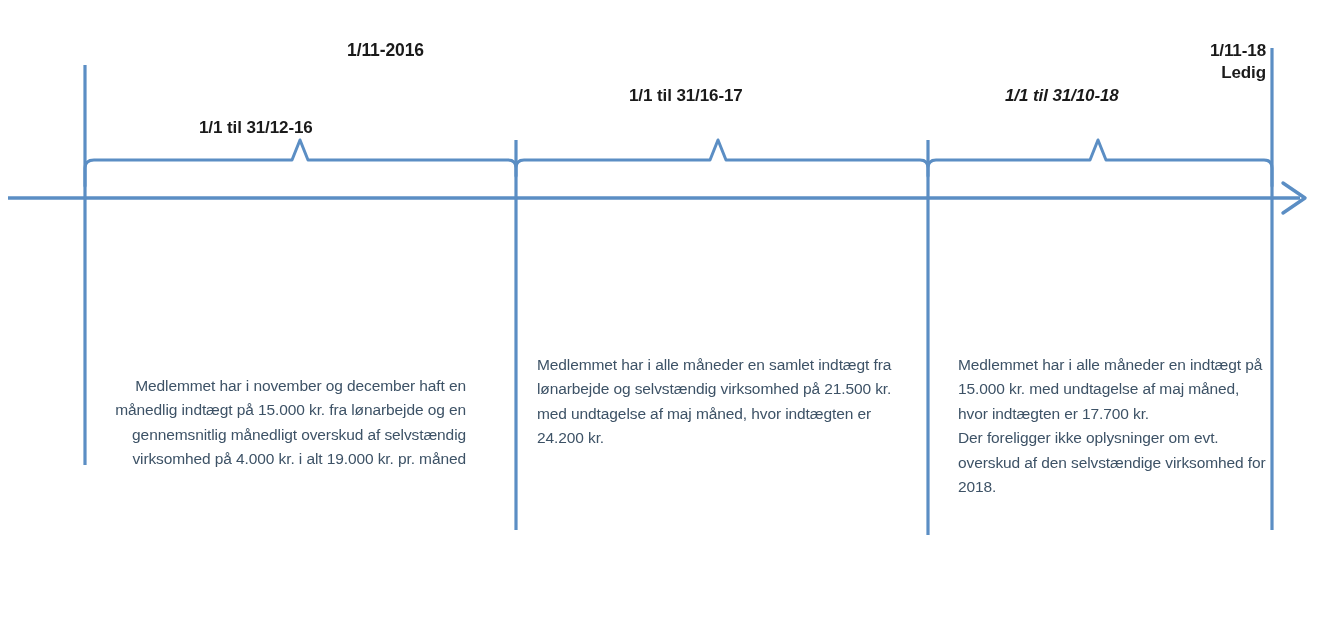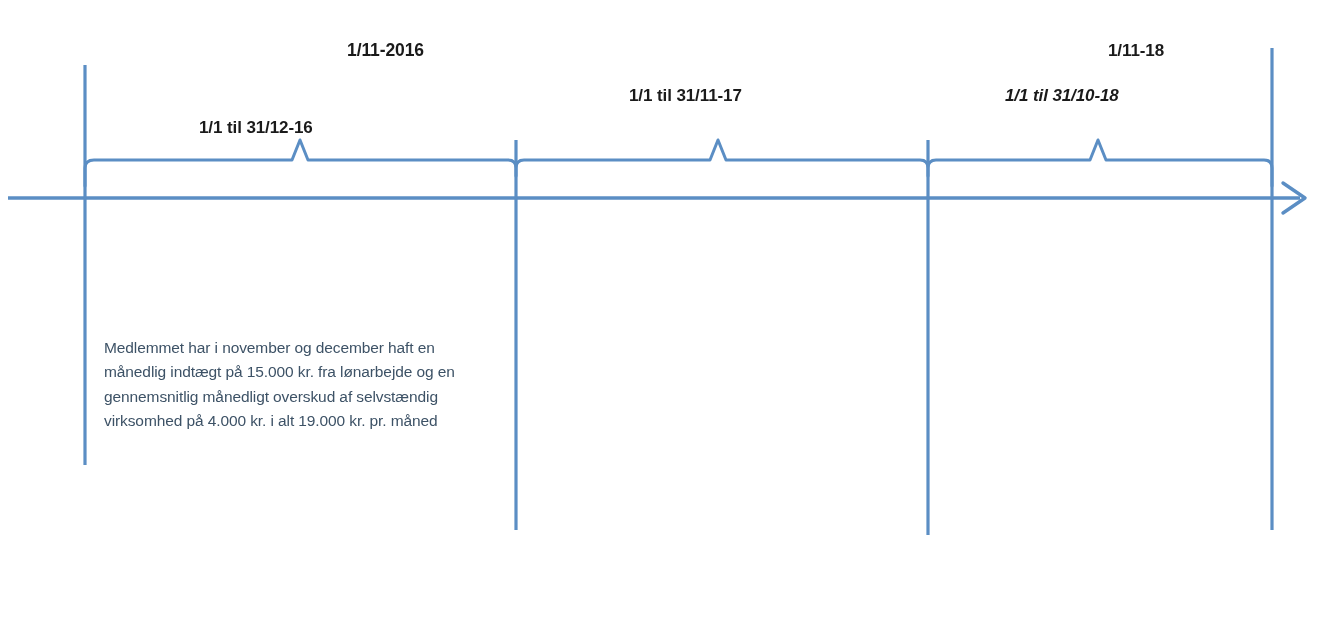--- a/index.html
+++ b/index.html
@@ -30,21 +30,21 @@
     font-weight: bold;
     font-size: 17px;
     color: #1a1a1a;
     white-space: nowrap;
     letter-spacing: -0.1px;
   }
   .lbl-top {
     font-size: 17.5px;
   }
   .lbl-right {
-    text-align: left;
+    text-align: right;
     line-height: 1.28;
   }
   .body-text {
     position: absolute;
     font-size: 15.5px;
     line-height: 1.58;
     color: #3d5266;
     white-space: pre-line;
     letter-spacing: -0.1px;
   }
@@ -82,25 +82,29 @@
       <line x1="516" y1="140" x2="516" y2="530"></line>
       <line x1="928" y1="140" x2="928" y2="535"></line>
       <line x1="1272" y1="48" x2="1272" y2="530"></line>
     </g>
   </svg>
 
   <div class="lbl lbl-top" style="left:347px; top:40px;">1/11-2016</div>
 
   <div class="lbl lbl-right" style="left:1108px; top:40px; width:158px;">
     <div>1/11-18</div>
+    <div>Ledig</div>
   </div>
 
   <div class="lbl" style="left:199px; top:86px;margin-top:32px;">1/1 til 31/12-16</div>
 
-  <div class="lbl" style="left:629px; top:86px;">1/1 til 31/11-17</div>
+  <div class="lbl" style="left:629px; top:86px;">1/1 til 31/16-17</div>
 
   <div class="lbl" style="left:1005px; top:86px;font-style:italic;">1/1 til 31/10-18</div>
 
-  <div class="body-text" style="left:104px; top:336px; width:362px;">Medlemmet har i november og december haft en månedlig indtægt på 15.000 kr. fra lønarbejde og en gennemsnitlig månedligt overskud af selvstændig virksomhed på 4.000 kr. i alt 19.000 kr. pr. måned</div>
+  <div class="body-text" style="left:104px; top:374px; width:362px;text-align:right;">Medlemmet har i november og december haft en månedlig indtægt på 15.000 kr. fra lønarbejde og en gennemsnitlig månedligt overskud af selvstændig virksomhed på 4.000 kr. i alt 19.000 kr. pr. måned</div>
 
+  <div class="body-text" style="left:537px; top:353px; width:364px;">Medlemmet har i alle måneder en samlet indtægt fra lønarbejde og selvstændig virksomhed på 21.500 kr. med undtagelse af maj måned, hvor indtægten er 24.200 kr.</div>
 
+  <div class="body-text" style="left:958px; top:353px; width:310px;">Medlemmet har i alle måneder en indtægt på 15.000 kr. med undtagelse af maj måned, hvor indtægten er 17.700 kr.
+Der foreligger ikke oplysninger om evt. overskud af den selvstændige virksomhed for 2018.</div>
 
 </div>
 
 </body></html>

